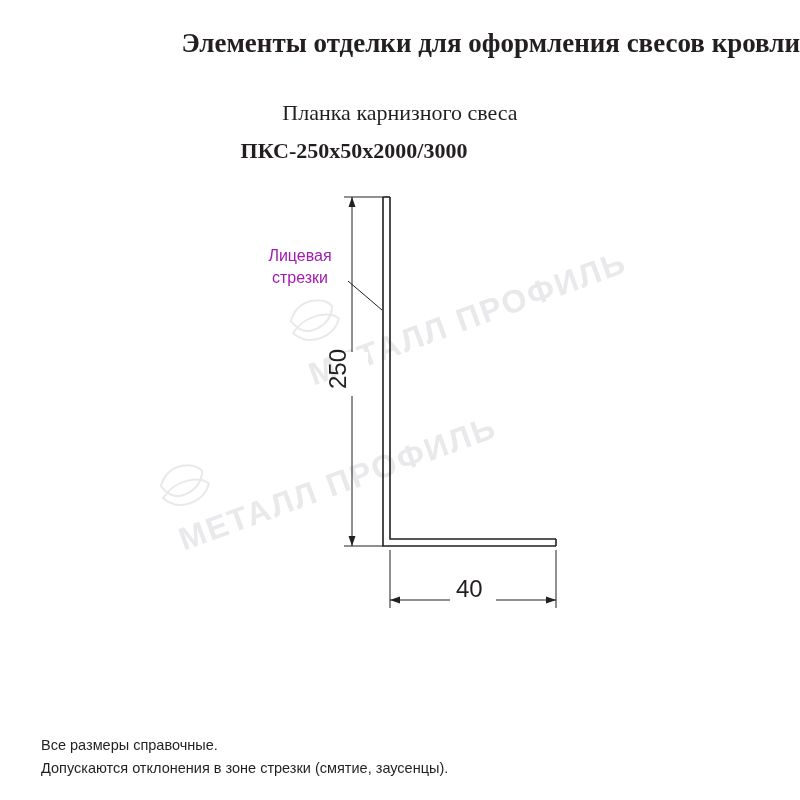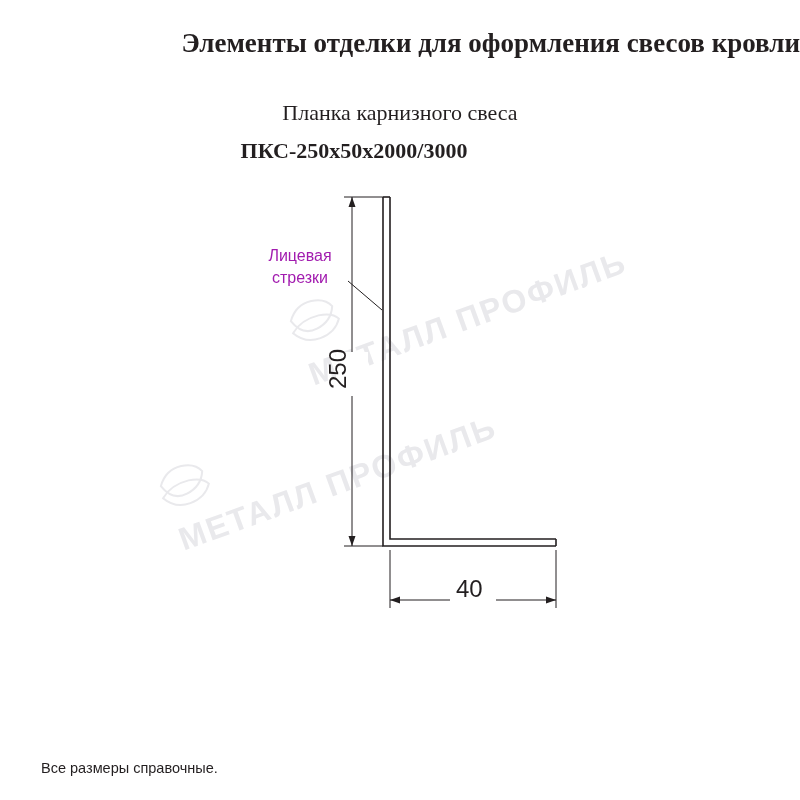--- a/index.html
+++ b/index.html
@@ -177,13 +177,14 @@
 <div class="dim-label label-250">250</div>
 <div class="dim-label label-50">40</div>
 
 <div class="face-label">
   <div>Лицевая</div>
   <div>стрезки</div>
 </div>
 
 <div class="notes">
   <div>Все размеры справочные.</div>
+  <div>Допускаются отклонения в зоне стрезки (смятие, заусенцы).</div>
 </div>
 
 </body></html>

